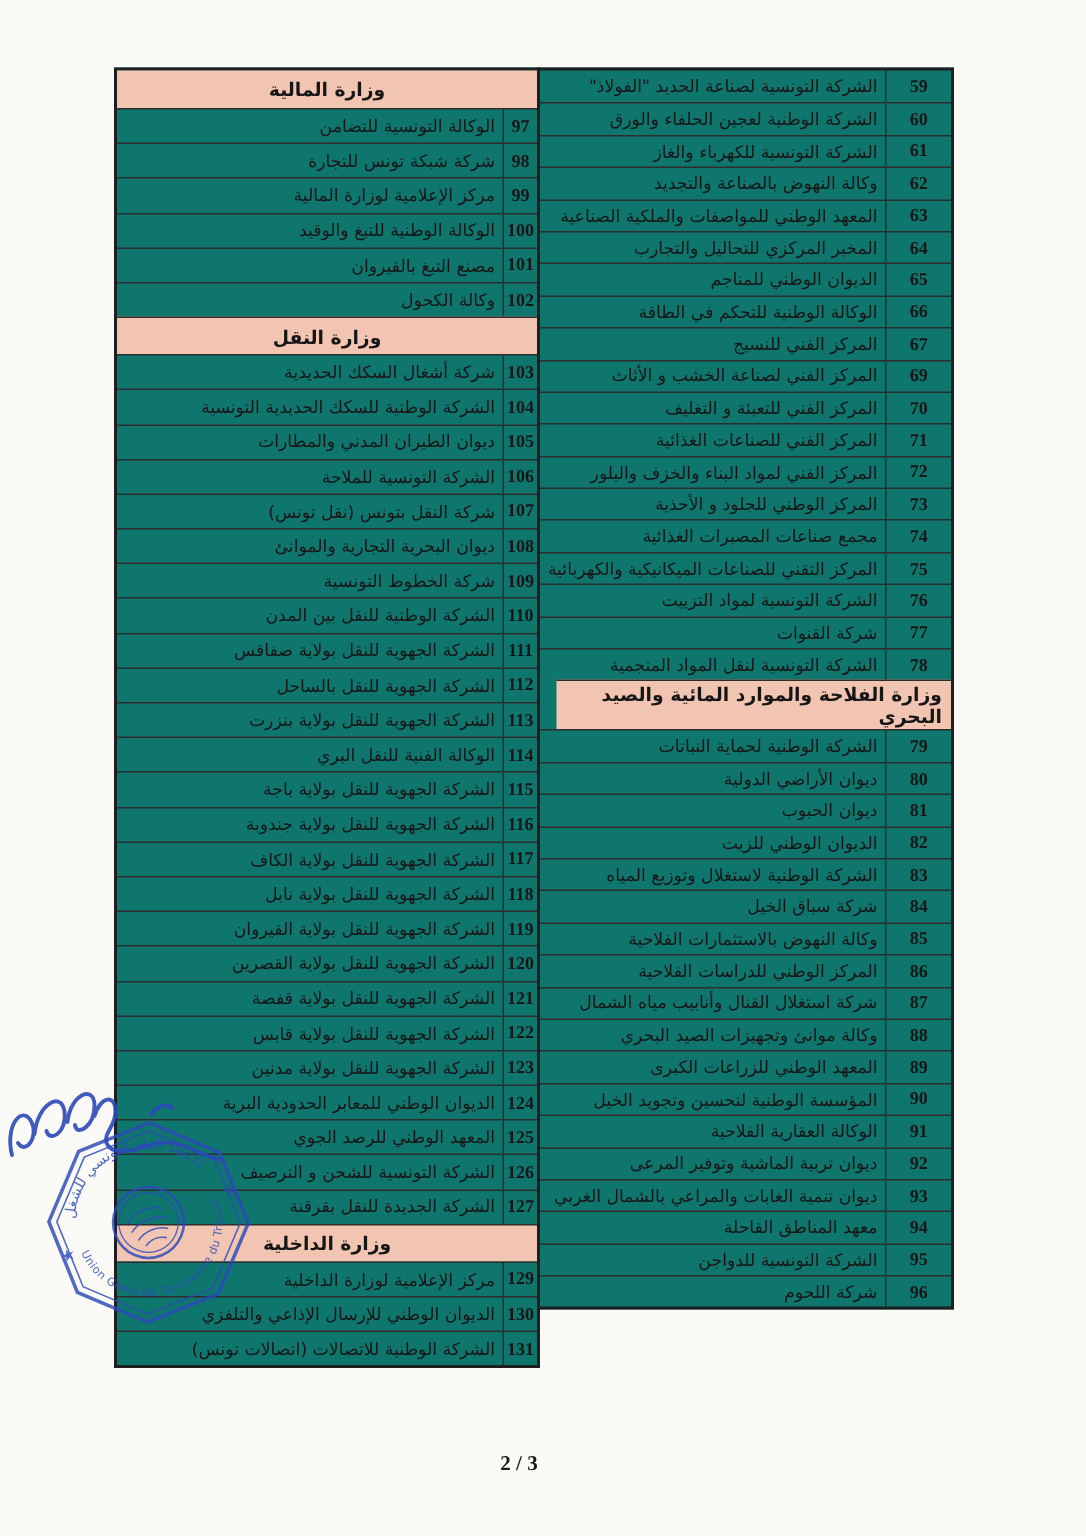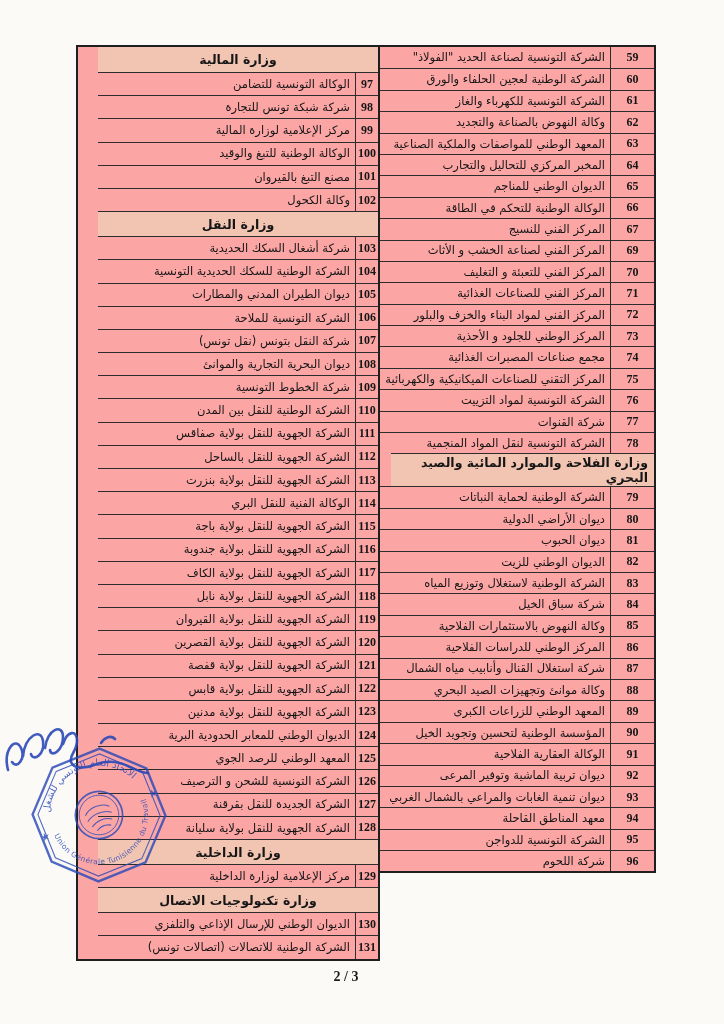--- a/index.html
+++ b/index.html
@@ -12,22 +12,21 @@
     color:#161616;
   }
   :root{
     --pink:#f2c4b2;
     --border:#2d2d2d;
     --stamp-blue:#2b4ab8;
   }
   .col-table{
     position:absolute;
     border:2px solid #1f1f1f;
-    background:#fca5a5;
-    padding-left:20px;
+    background:#0f766e;
   }
   #left-table{left:76px;top:45px;width:280px;}
   #right-table{left:358px;top:45px;width:274px;}
   .row,.section-header{
     display:flex;
     border-top:1px solid var(--border);
     box-sizing:border-box;
   }
   .col-table > :first-child{border-top:none;}
   #left-table .row{min-height:23.2px;}
@@ -354,30 +353,25 @@
         <div class="cell-num">125</div>
       </div>
       <div class="row">
         <div class="cell-text">الشركة التونسية للشحن و الترصيف</div>
         <div class="cell-num">126</div>
       </div>
       <div class="row">
         <div class="cell-text">الشركة الجديدة للنقل بقرقنة</div>
         <div class="cell-num">127</div>
       </div>
-      <div class="row">
-        <div class="cell-text">الشركة الجهوية للنقل بولاية سليانة</div>
-        <div class="cell-num">128</div>
-      </div>
       <div class="section-header">وزارة الداخلية</div>
       <div class="row">
         <div class="cell-text">مركز الإعلامية لوزارة الداخلية</div>
         <div class="cell-num">129</div>
       </div>
-      <div class="section-header">وزارة تكنولوجيات الاتصال</div>
       <div class="row">
         <div class="cell-text">الديوان الوطني للإرسال الإذاعي والتلفزي</div>
         <div class="cell-num">130</div>
       </div>
       <div class="row">
         <div class="cell-text">الشركة الوطنية للاتصالات (اتصالات تونس)</div>
         <div class="cell-num">131</div>
       </div>
     </div>
 

